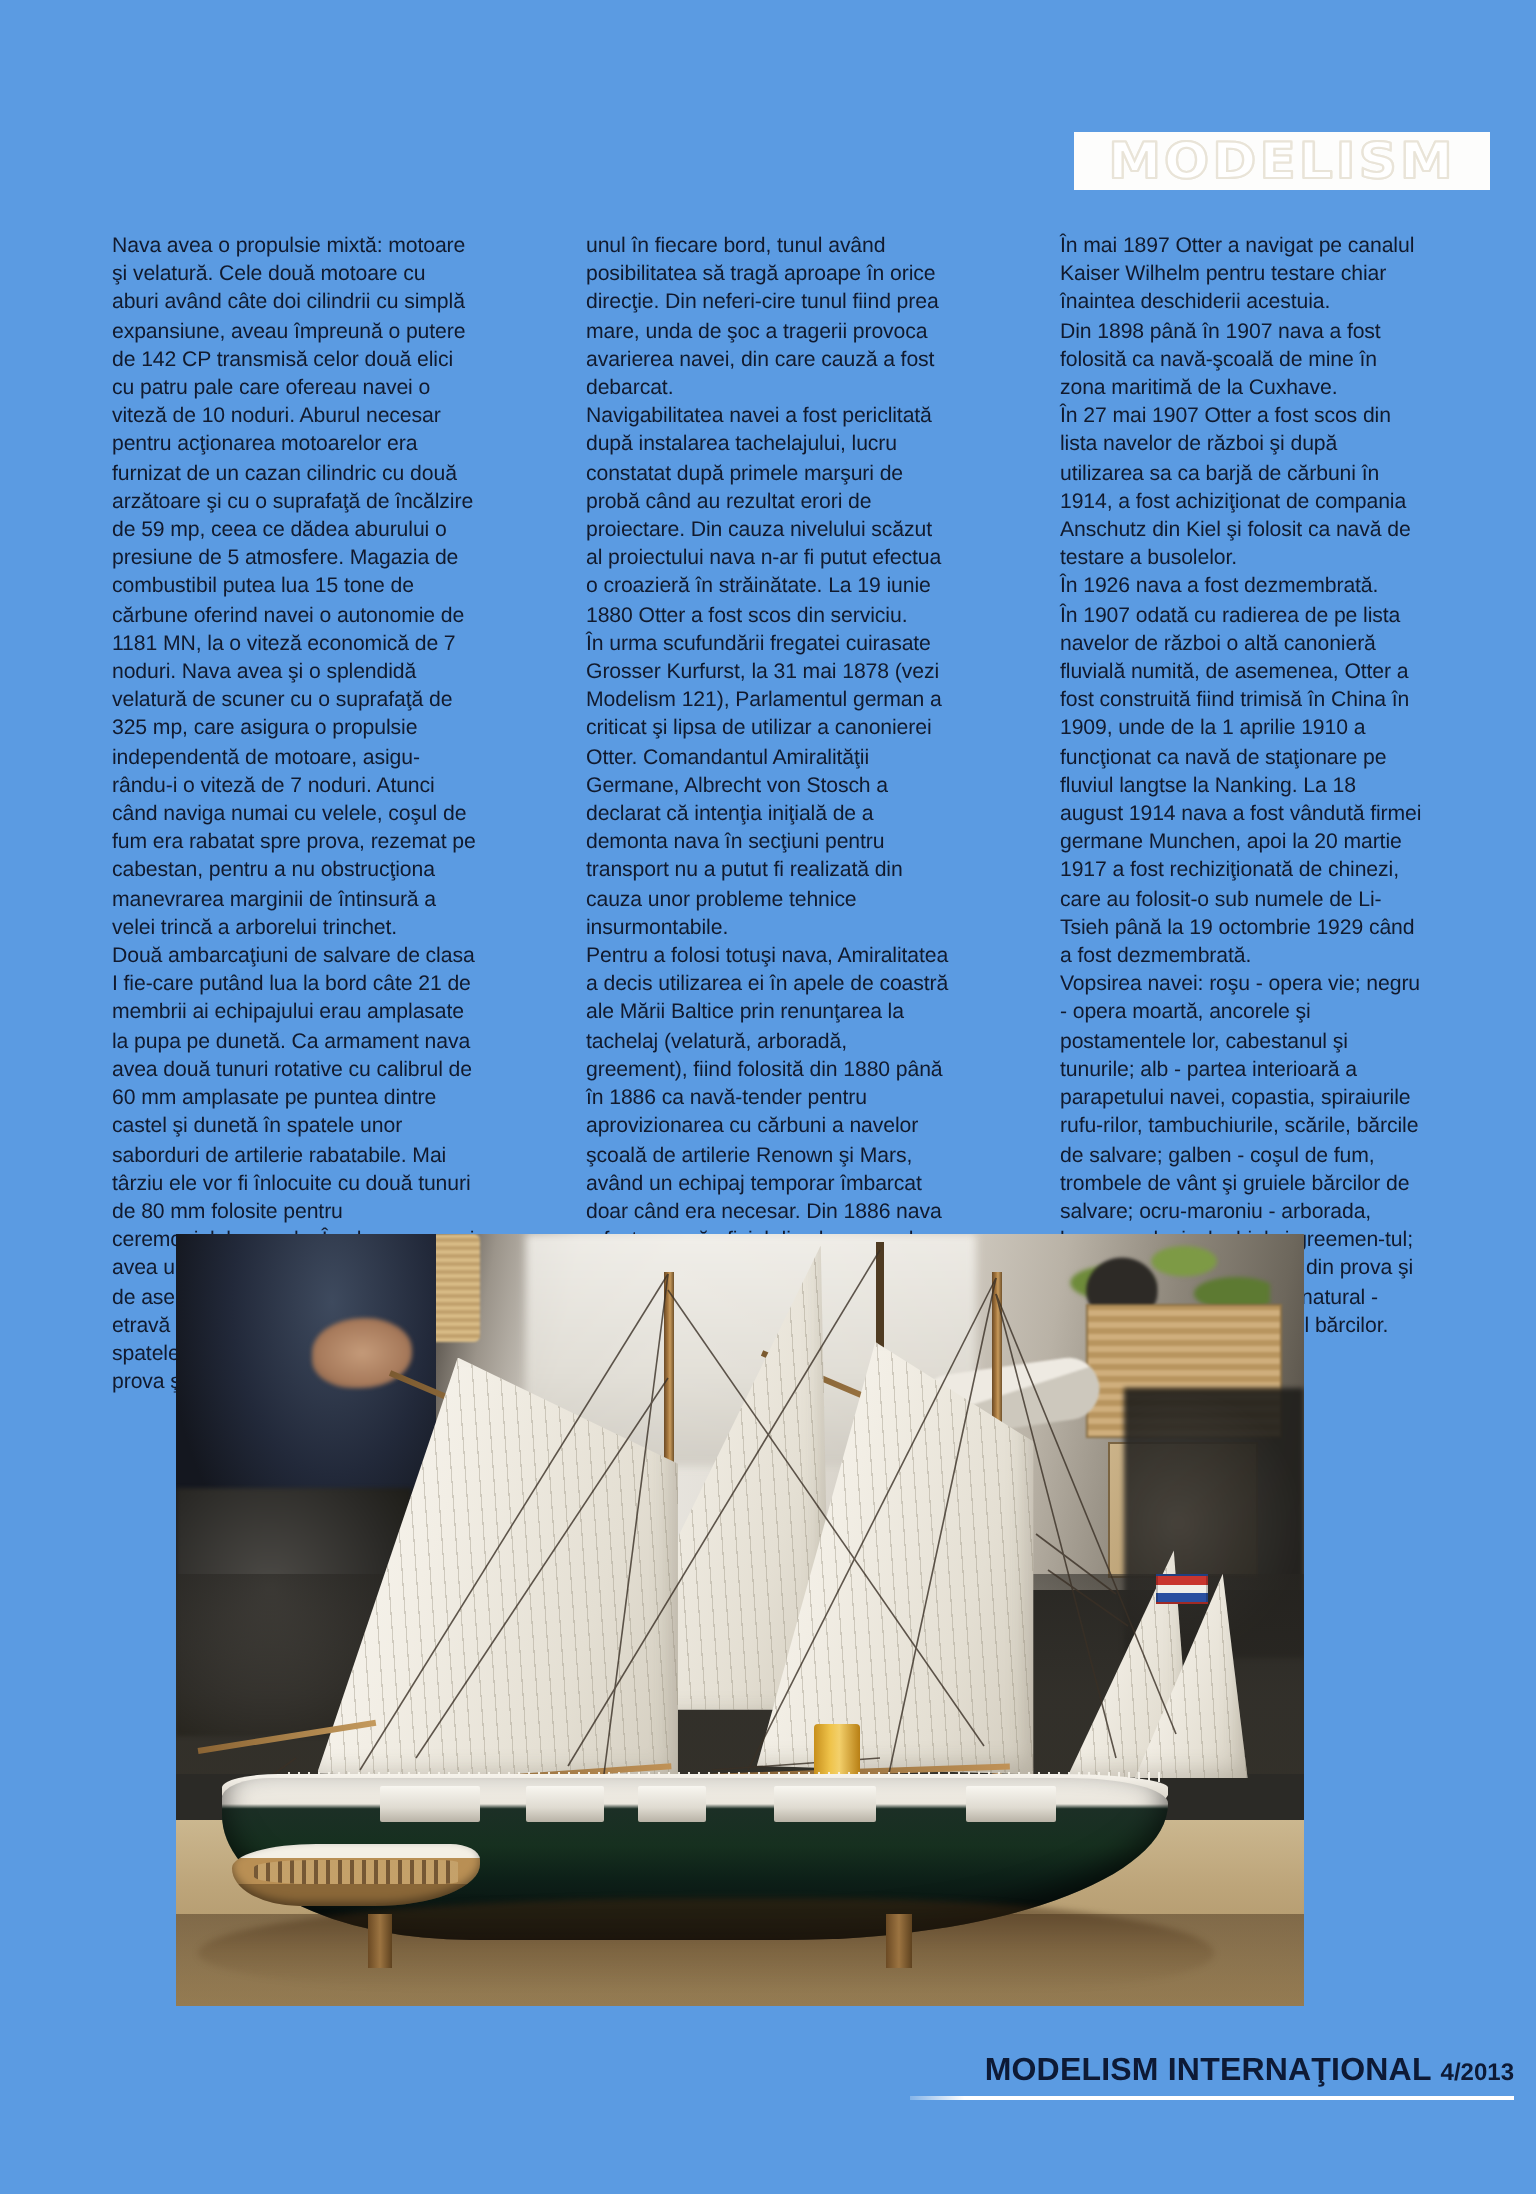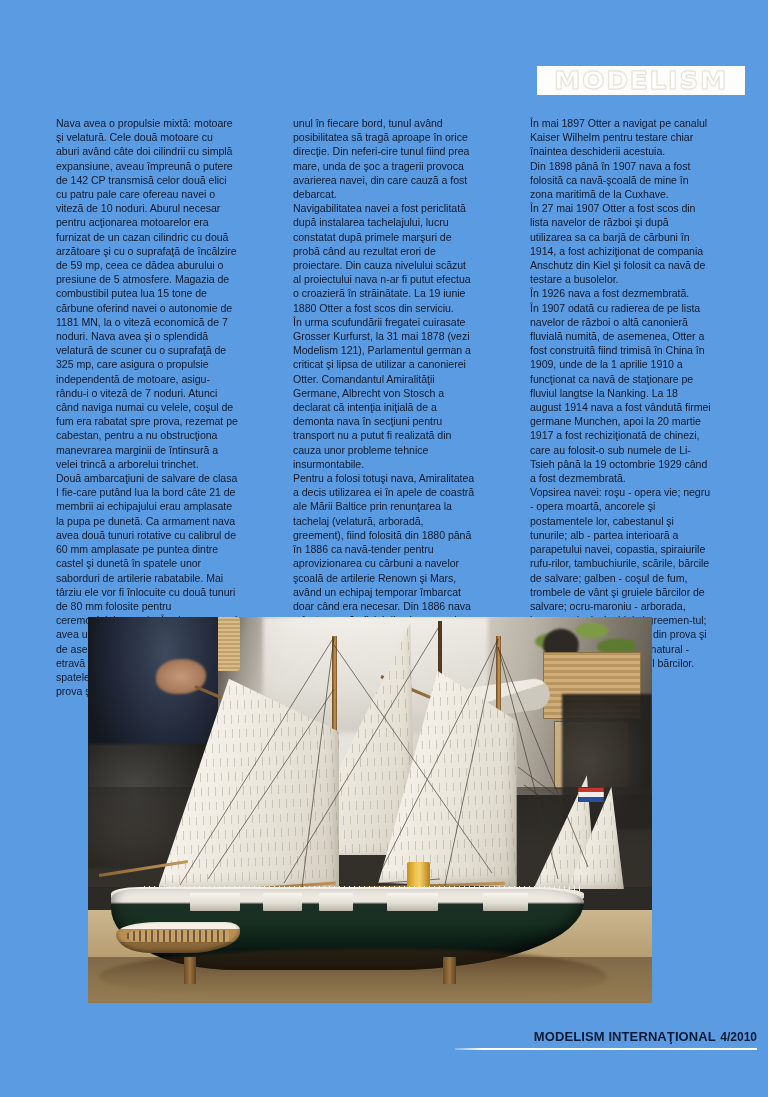--- a/index.html
+++ b/index.html
@@ -407,21 +407,21 @@
   .footer {
     position: absolute;
     left: 455px;
     top: 1027px;
     width: 302px;
     text-align: right;
   }
   .footer-text {
     font-family: "Liberation Sans", sans-serif;
     font-weight: bold;
-    font-size: 13px;
+    font-size: 16px;
     color: #0d1a36;
     letter-spacing: .1px;
     white-space: nowrap;
   }
   .footer-issue {
     font-weight: bold;
     font-size: 12px;
     color: #0d1a36;
   }
   .footer-rule {
@@ -547,18 +547,18 @@
       <div class="stand"></div>
       <div class="stand-post-a"></div>
       <div class="stand-post-b"></div>
 
     </div>
   </div>
 
   <div class="footer">
     <div>
       <span class="footer-text">MODELISM INTERNAŢIONAL</span>
-      <span class="footer-issue">4/2010</span>
+      <span class="footer-issue">4/2013</span>
     </div>
     <div class="footer-rule"></div>
   </div>
 
 </div>
 
 </body></html>

